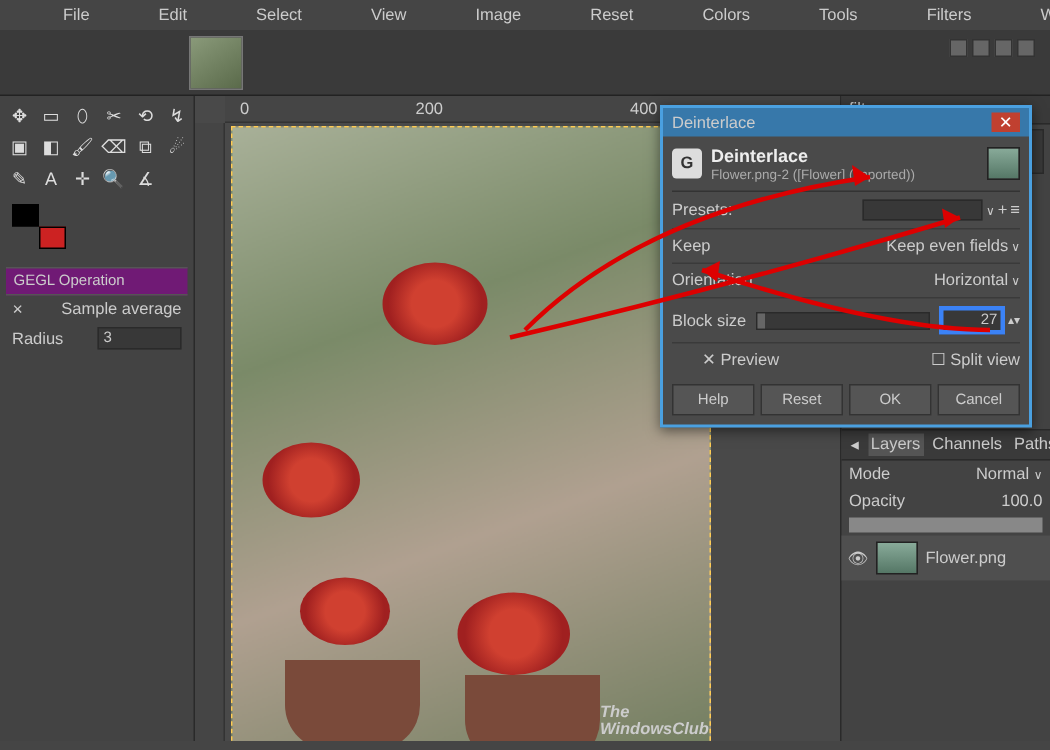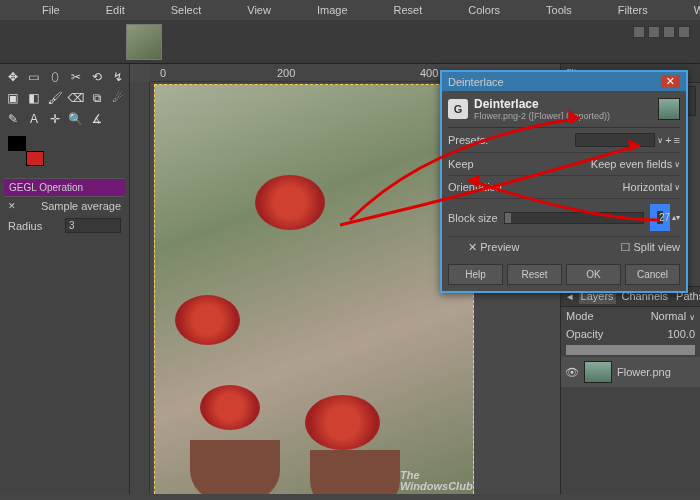--- a/index.html
+++ b/index.html
@@ -58,21 +58,21 @@
 .dialog-head { display: flex; gap: 6px; align-items: center; padding-bottom: 6px; border-bottom: 1px solid #333; }
 .gimp-logo { width: 20px; height: 20px; background: #ddd; border-radius: 3px; display: flex; align-items: center; justify-content: center; color: #333; font-weight: bold; }
 .dialog-head-text .t1 { font-size: 12px; font-weight: bold; color: #eee; }
 .dialog-head-text .t2 { font-size: 9px; color: #aaa; }
 .dlg-thumb { width: 22px; height: 22px; margin-left: auto; background: linear-gradient(#8a9,#576); border: 1px solid #222; }
 .dlg-row { display: flex; align-items: center; justify-content: space-between; padding: 5px 0; border-bottom: 1px solid #3a3a3a; font-size: 10px; }
 .dlg-row .val { display: flex; align-items: center; gap: 2px; }
 .chevron { font-size: 8px; }
 .slider { flex: 1; height: 12px; background: #383838; margin: 0 6px; position: relative; border: 1px solid #2a2a2a; }
 .slider-fill { position: absolute; left: 0; top: 0; bottom: 0; width: 5%; background: #666; }
-.num-input { width: 20px; background: #383838; border: 7px solid #3b82f6; padding: 1px 2px; font-size: 10px; text-align: right; }
+.num-input { width: 44px; background: #383838; border: 3px solid #3b82f6; padding: 1px 2px; font-size: 10px; text-align: right; }
 .dlg-check { display: flex; justify-content: space-between; padding: 4px 0; font-size: 10px; margin-left: 20px; }
 .dlg-buttons { display: flex; gap: 4px; padding-top: 6px; }
 .dlg-btn { flex: 1; background: #555; border: 1px solid #333; padding: 4px 0; text-align: center; font-size: 10px; cursor: pointer; }
 
 .arrow { position: absolute; pointer-events: none; z-index: 11; }
 .arrow-line { stroke: #d00; stroke-width: 3; fill: none; }
 .arrow-head { fill: #d00; }
 
 .watermark { position: absolute; bottom: 8px; left: 400px; font-size: 18px; color: #333; font-style: italic; font-weight: bold; font-family: Georgia, serif; line-height: 1; z-index: 5; }
 .watermark span { display: block; }

